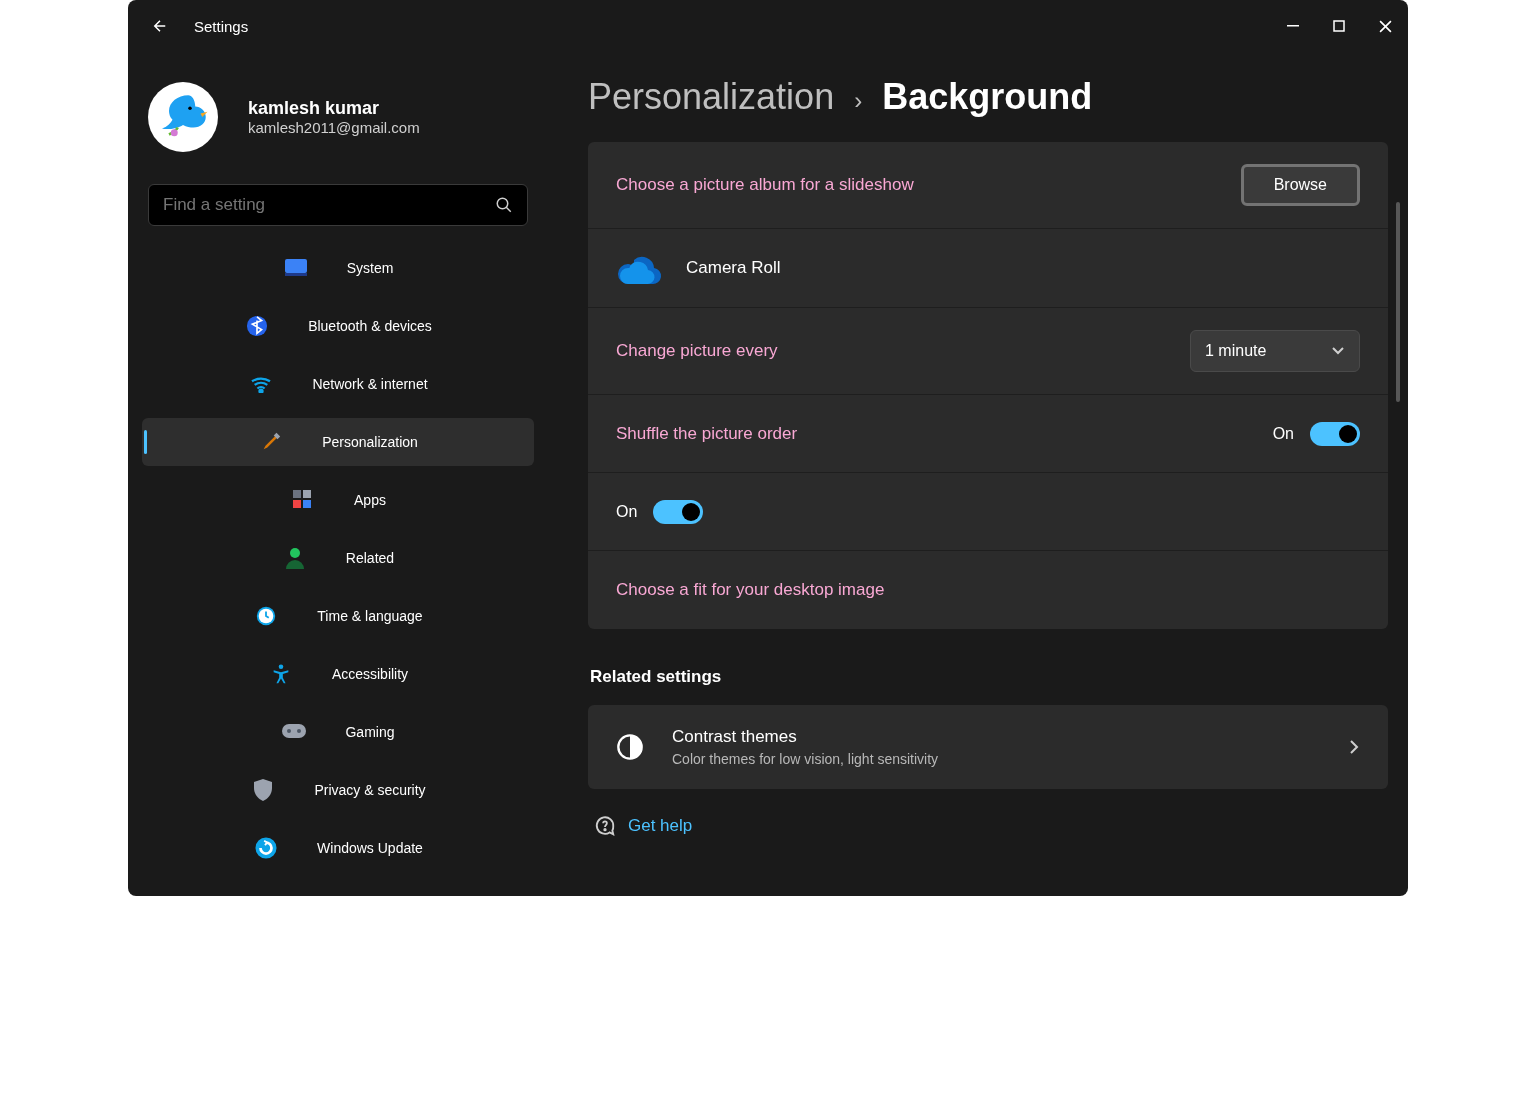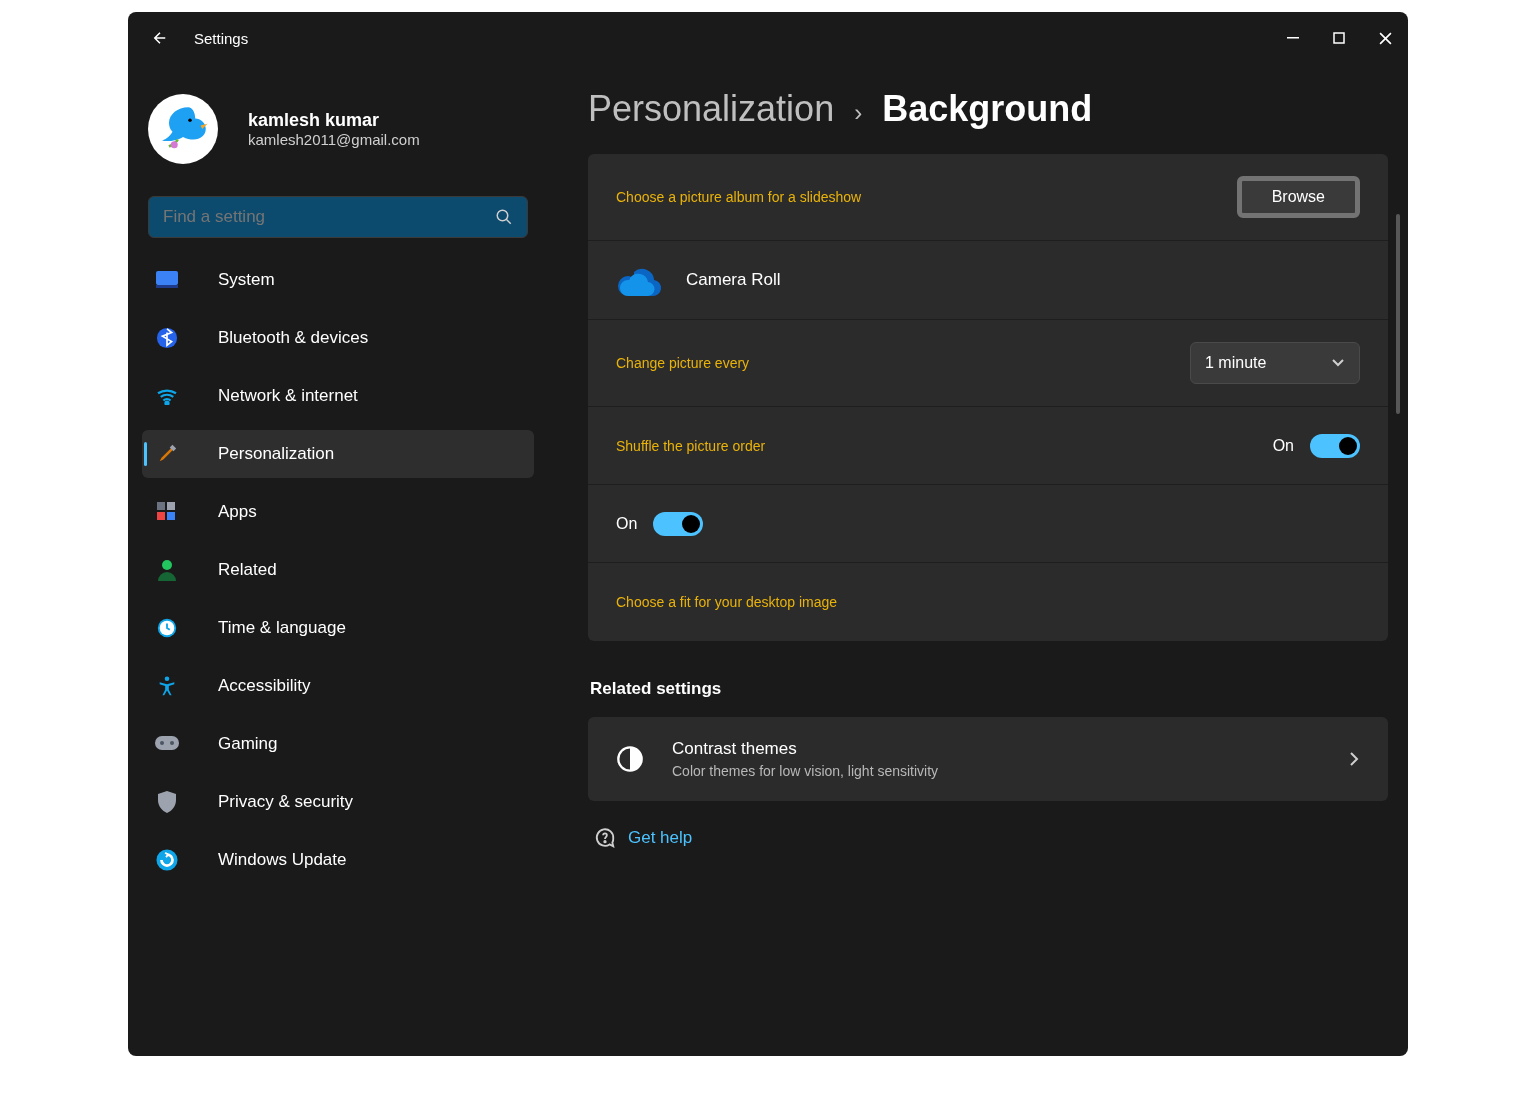--- a/index.html
+++ b/index.html
@@ -1,18 +1,18 @@
 <!DOCTYPE html>
 <html><head>
 <meta charset="utf-8">
 <style>
   * { margin: 0; padding: 0; box-sizing: border-box; }
   html, body { width: 1536px; height: 1111px; font-family: "Segoe UI", Arial, sans-serif; background: #ffffff; overflow: hidden; }
   .app {
-    width: 1280px; height: 1044px; margin: 12px auto;
+    width: 1280px; height: 896px; margin: 0 auto;
     background: #1a1a1a; color: #ffffff; position: relative;
     border-radius: 8px; overflow: hidden;
   }
   
   .titlebar { height: 52px; display: flex; align-items: center; padding-left: 12px; }
   .back-btn { width: 40px; height: 40px; display: flex; align-items: center; justify-content: center; color: #fff; }
   .app-title { margin-left: 14px; font-size: 15px; color: #fff; }
   .win-controls { margin-left: auto; display: flex; }
   .win-btn { width: 46px; height: 32px; display: flex; align-items: center; justify-content: center; color: #fff; }
   
@@ -20,32 +20,32 @@
   .sidebar { width: 420px; padding: 14px 14px 0 14px; display: flex; flex-direction: column; }
   .profile { display: flex; align-items: center; gap: 30px; padding: 16px 6px 24px 6px; }
   .avatar {
     width: 70px; height: 70px; border-radius: 50%; background: #ffffff;
     display: flex; align-items: center; justify-content: center; overflow: hidden;
   }
   .avatar svg { width: 56px; height: 56px; }
   .profile-name { font-size: 18px; font-weight: 600; }
   .profile-email { font-size: 15px; color: #d0d0d0; }
   .search {
-    margin: 8px 6px 18px 6px; height: 42px; background: #0c4a6e; border: 1px solid #3a3a3a;
+    margin: 8px 6px 18px 6px; height: 42px; background: #000000; border: 1px solid #3a3a3a;
     border-radius: 6px; display: flex; align-items: center; padding: 0 14px;
   }
   .search input {
     background: transparent; border: none; outline: none; color: #cfcfcf;
     font-size: 17px; flex: 1;
   }
   .nav { display: flex; flex-direction: column; }
   .nav-item {
     display: flex; align-items: center; gap: 38px;
     height: 48px; padding: 0 12px; border-radius: 6px;
-    font-size: 17px; color: #fff; position: relative;
+    font-size: 14px; color: #fff; position: relative; justify-content: center;
   }
   .nav-item.active { background: #2e2e2e; }
   .nav-item.active::before {
     content: ""; position: absolute; left: 2px; top: 12px; bottom: 12px;
     width: 3px; background: #4cc2ff; border-radius: 3px;
   }
   .nav-icon { width: 26px; height: 26px; display: flex; align-items: center; justify-content: center; }
   .nav-spacer { margin-top: 10px; }
   
   .main { flex: 1; padding: 24px 20px 0 40px; overflow: hidden; position: relative; }
@@ -54,25 +54,25 @@
   .bc-sep { font-size: 24px; color: #bfbfbf; }
   .bc-em { font-size: 36px; font-weight: 600; }
   .card {
     background: #2b2b2b; border-radius: 6px; overflow: hidden;
   }
   .row {
     display: flex; align-items: center; padding: 22px 28px; border-bottom: 1px solid #1e1e1e;
     min-height: 78px;
   }
   .row:last-child { border-bottom: none; }
-  .row-label { flex: 1; font-size: 14px; color: #eab308; }
+  .row-label { flex: 1; font-size: 17px; color: #f9a8d4; }
   .sub-row { display: flex; align-items: center; gap: 22px; padding-left: 0; }
   .cloud-icon { width: 48px; height: 34px; }
   .btn {
-    background: #3a3a3a; border: 5px solid #737373; color: #fff;
+    background: #3a3a3a; border: 3px solid #737373; color: #fff;
     height: 42px; padding: 0 30px; border-radius: 6px; font-size: 16px;
     display: flex; align-items: center;
   }
   .dropdown {
     background: #3a3a3a; border: 1px solid #4a4a4a; color: #fff;
     height: 42px; padding: 0 14px; border-radius: 6px; font-size: 16px;
     display: flex; align-items: center; gap: 40px; min-width: 170px; justify-content: space-between;
   }
   .toggle-wrap { display: flex; align-items: center; gap: 16px; }
   .toggle-label { font-size: 16px; }

